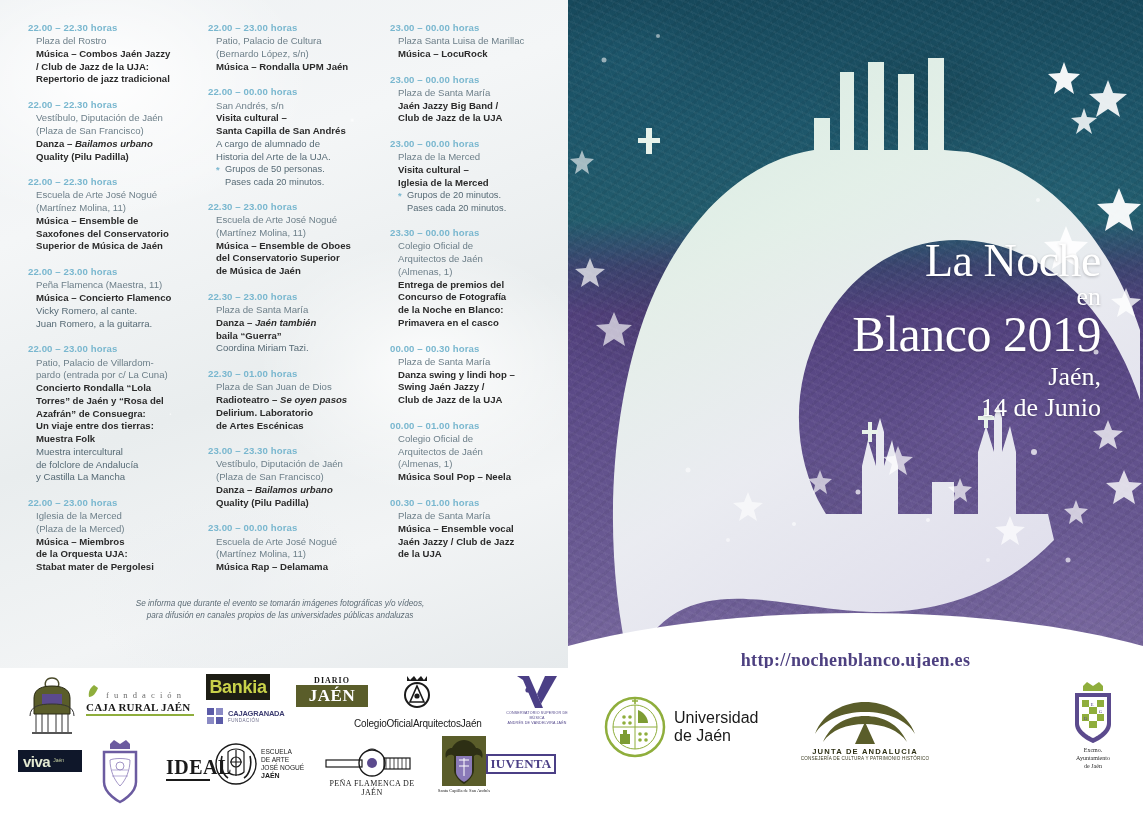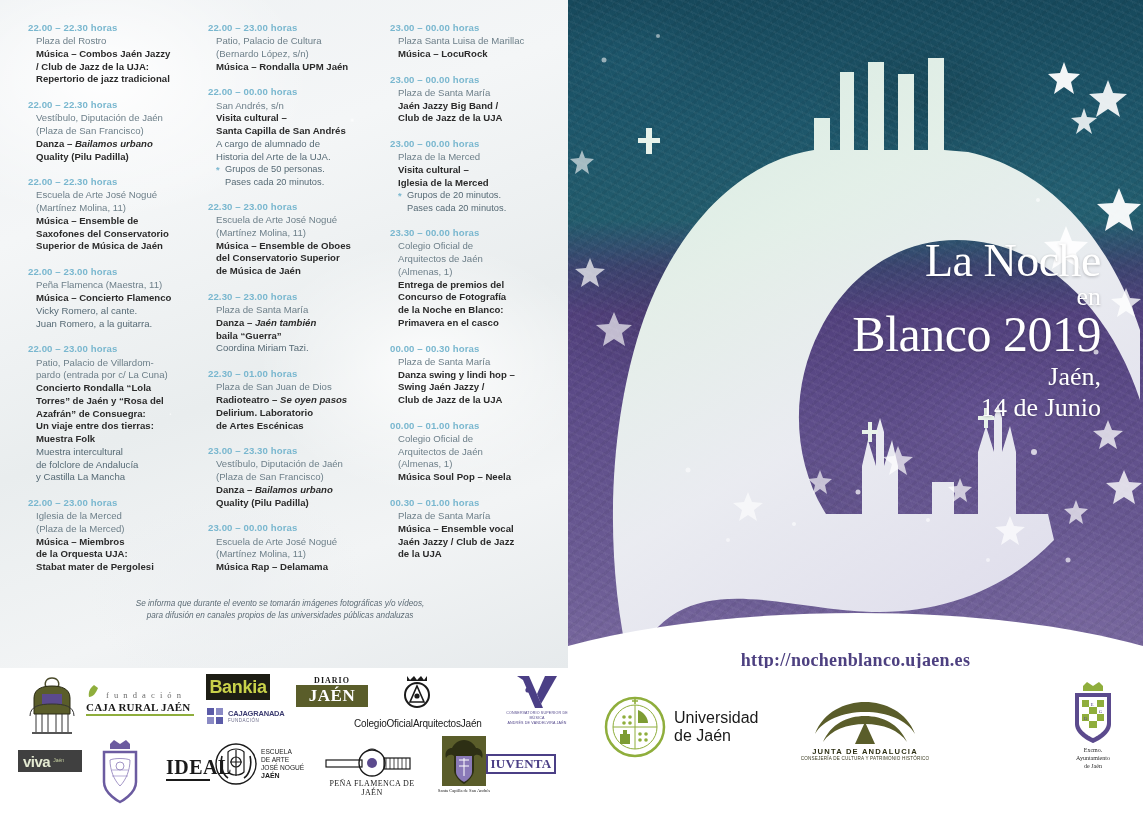--- a/index.html
+++ b/index.html
@@ -192,21 +192,21 @@
   }
   .logo-label {
     font-family: "Liberation Serif", serif;
     color: #4a4a4a;
   }
 
   .lg { position: absolute; }
   .lg-text { font-weight: bold; }
 
   
-  .box-olive { background: #404040; color: #dfe3b0; }
+  .box-olive { background: #0f172a; color: #dfe3b0; }
   .box-dark  { background: #1d1d14; color: #c9d24a; }
   .box-purple-border { border: 2px solid #4b3f86; color: #4b3f86; }
 </style>
 </head>
 <body>
 
 <div class="poster">
 
   <div class="left-panel">
     <div class="columns">

